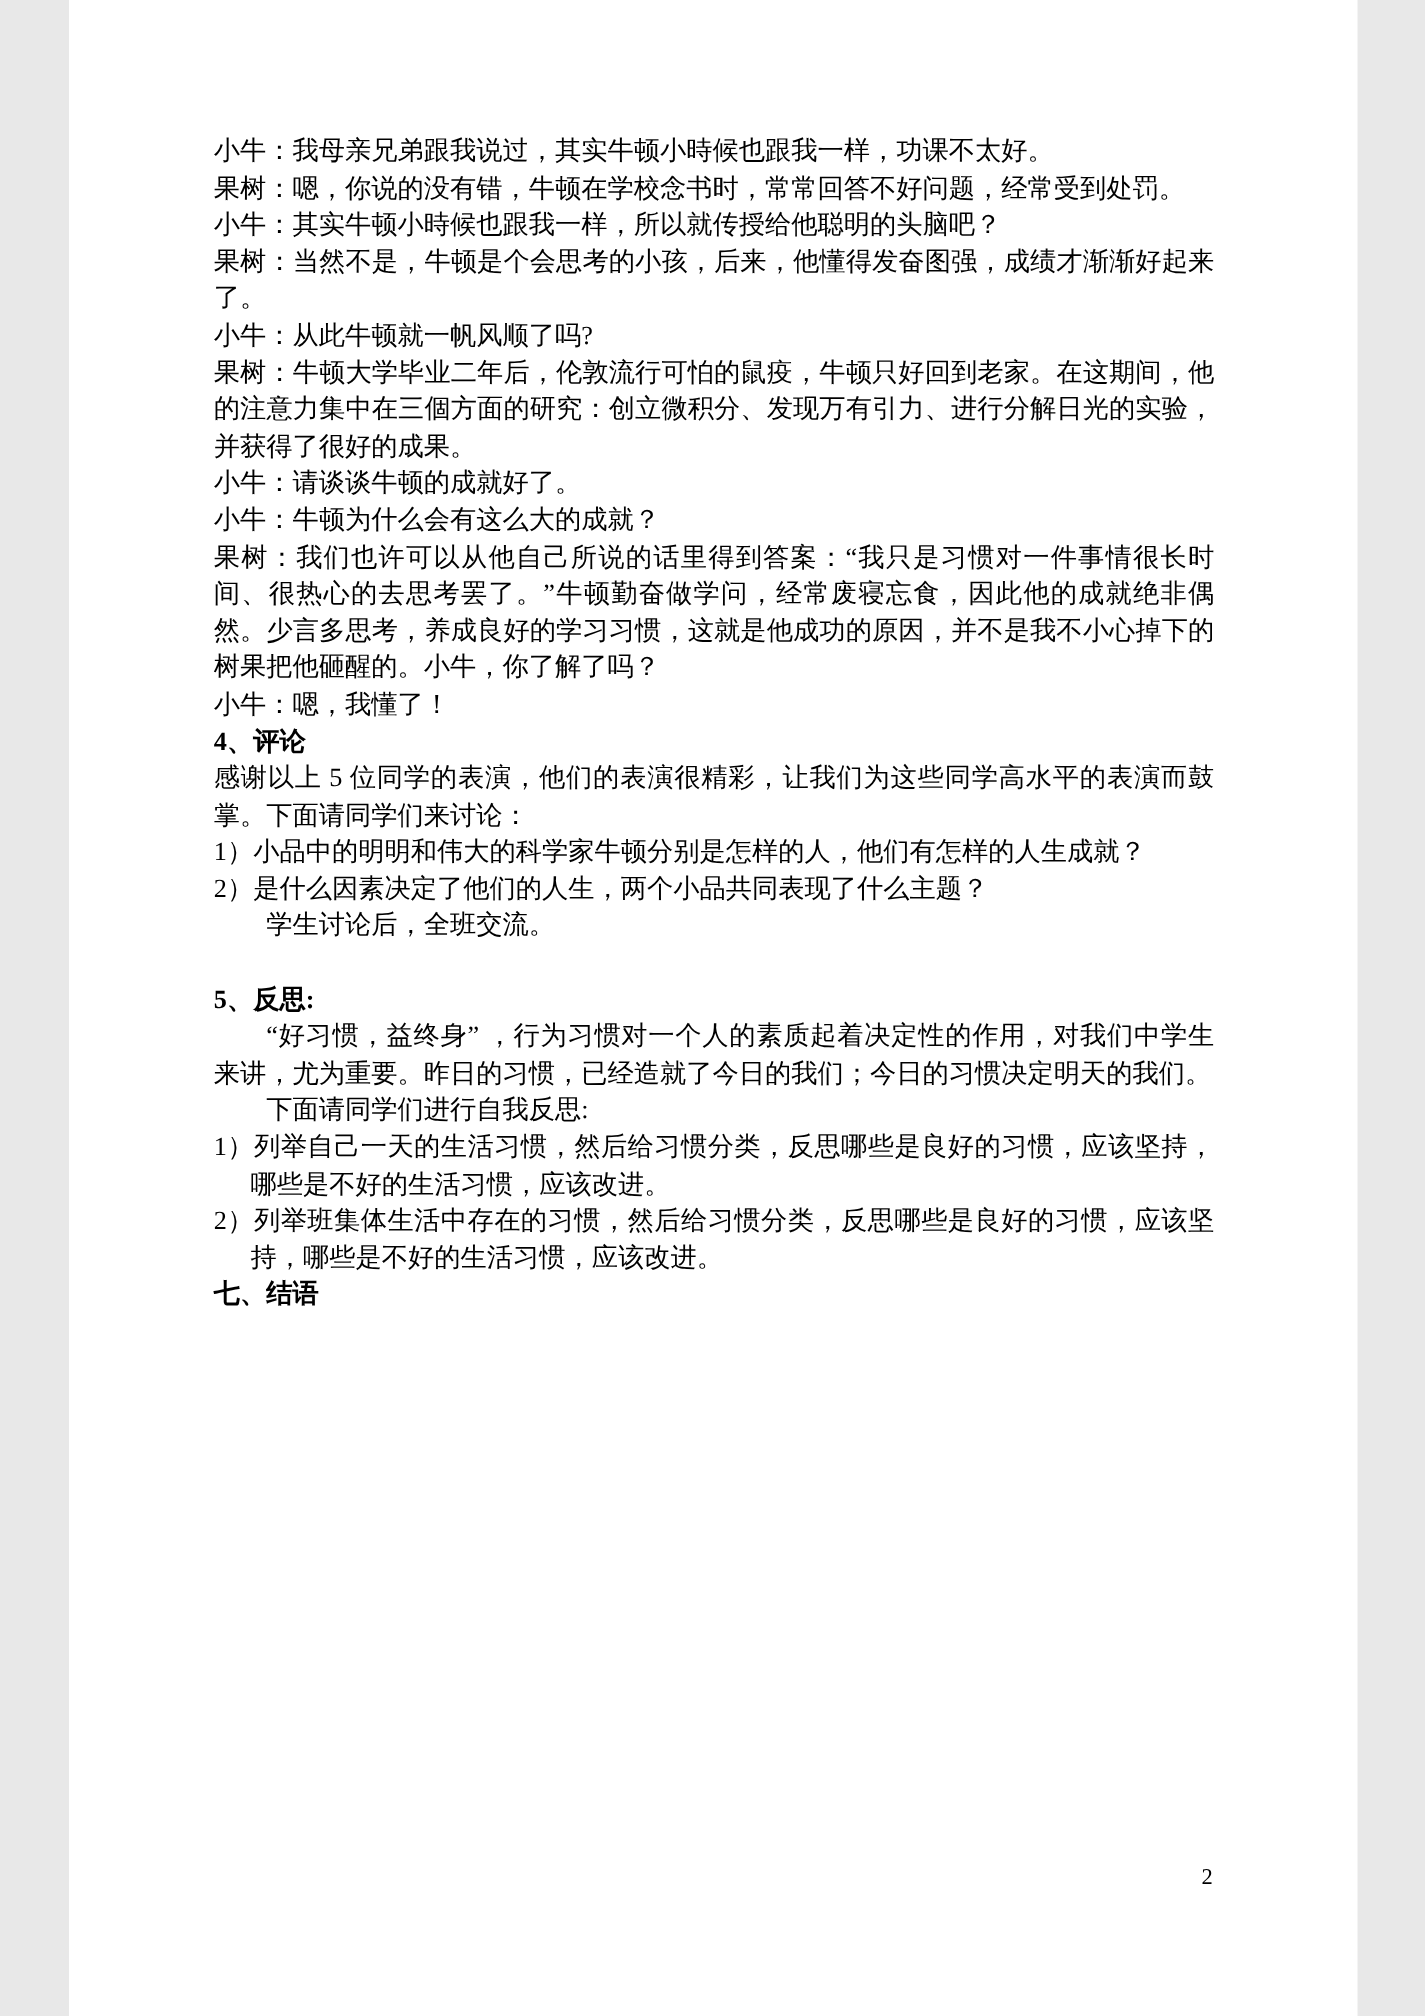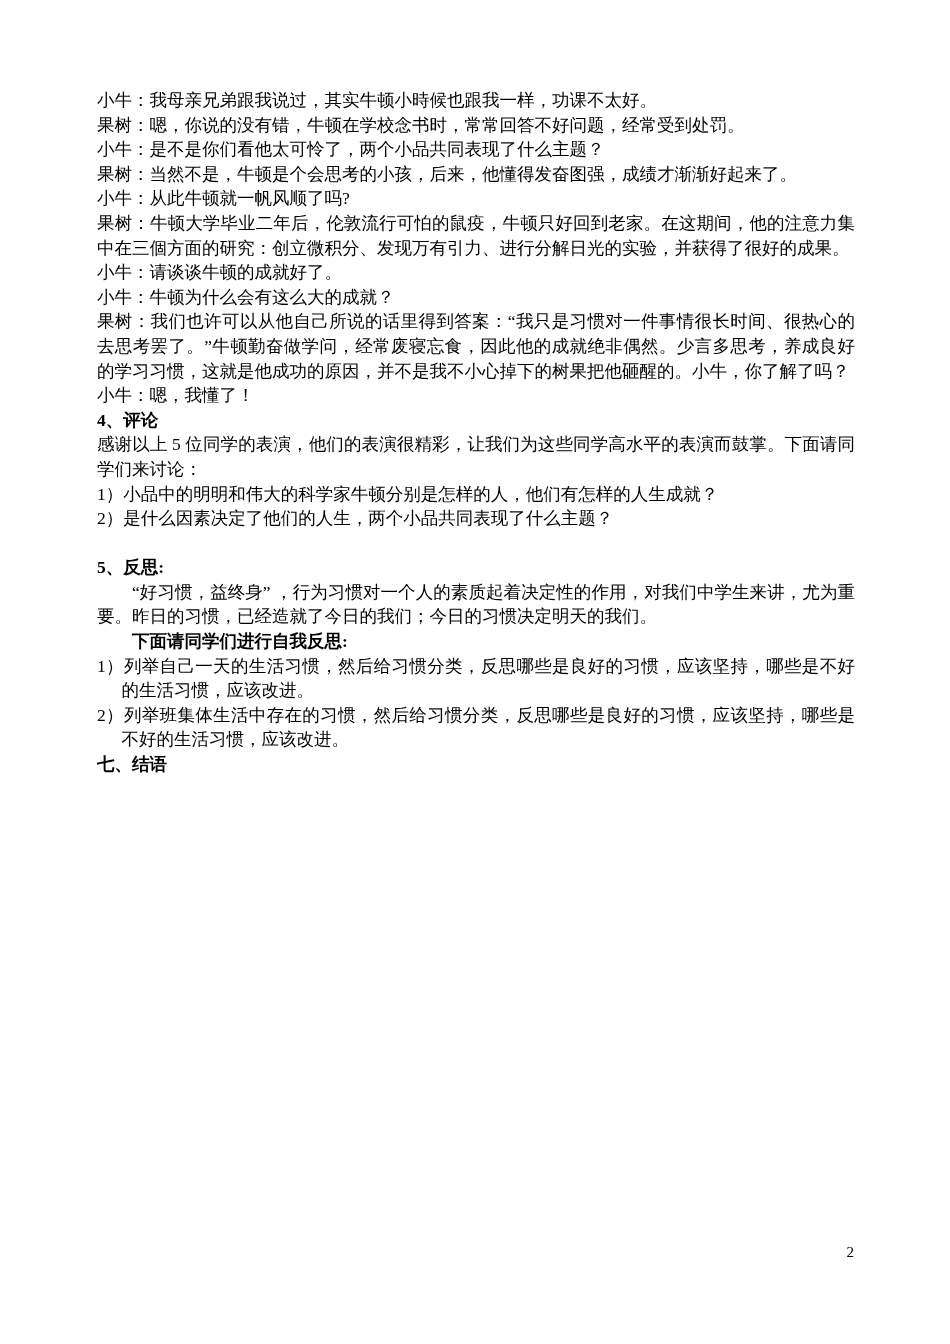--- a/index.html
+++ b/index.html
@@ -1,21 +1,21 @@
 <!DOCTYPE html>
 <html><head>
 <meta charset="utf-8">
 <style>
   html, body {
     margin: 0;
     padding: 0;
     background: #e8e8e8;
   }
   .page {
-    width: 950px;
+    width: 859px;
     height: 1344px;
     margin: 0 auto;
     background: #ffffff;
     position: relative;
     box-sizing: border-box;
     padding: 88px 95px 0 97px;
     font-family: "Liberation Serif", "DejaVu Serif", serif;
     font-size: 17.5px;
     line-height: 24.6px;
     color: #000000;
@@ -31,21 +31,21 @@
   .spaced {
     margin-top: 24.6px !important;
   }
   .first-indent {
     text-indent: 2em;
   }
   .indent-line {
     text-indent: 2em;
   }
   .bold {
-    font-weight: bold;
+    font-weight: normal;
   }
   .hang {
     padding-left: 1.4em;
     text-indent: -1.4em;
   }
   .page-number {
     position: absolute;
     right: 96px;
     bottom: 84px;
     font-size: 15px;
@@ -53,33 +53,34 @@
     text-align: right;
   }
 </style>
 </head>
 <body>
 
 <div class="page">
 
   <p>小牛：我母亲兄弟跟我说过，其实牛顿小時候也跟我一样，功课不太好。</p>
   <p>果树：嗯，你说的没有错，牛顿在学校念书时，常常回答不好问题，经常受到处罚。</p>
-  <p>小牛：是不是你们看他太可怜了，两个小品共同表现了什么主题？</p>
+  <p>小牛：其实牛顿小時候也跟我一样，所以就传授给他聪明的头脑吧？</p>
   <p>果树：当然不是，牛顿是个会思考的小孩，后来，他懂得发奋图强，成绩才渐渐好起来了。</p>
   <p>小牛：从此牛顿就一帆风顺了吗?</p>
   <p>果树：牛顿大学毕业二年后，伦敦流行可怕的鼠疫，牛顿只好回到老家。在这期间，他的注意力集中在三個方面的研究：创立微积分、发现万有引力、进行分解日光的实验，并获得了很好的成果。</p>
   <p>小牛：请谈谈牛顿的成就好了。</p>
   <p>小牛：牛顿为什么会有这么大的成就？</p>
   <p>果树：我们也许可以从他自己所说的话里得到答案：“我只是习惯对一件事情很长时间、很热心的去思考罢了。”牛顿勤奋做学问，经常废寝忘食，因此他的成就绝非偶然。少言多思考，养成良好的学习习惯，这就是他成功的原因，并不是我不小心掉下的树果把他砸醒的。小牛，你了解了吗？</p>
   <p>小牛：嗯，我懂了！</p>
 
   <p class="heading">4、评论</p>
   <p>感谢以上 5 位同学的表演，他们的表演很精彩，让我们为这些同学高水平的表演而鼓掌。下面请同学们来讨论：</p>
   <p>1）小品中的明明和伟大的科学家牛顿分别是怎样的人，他们有怎样的人生成就？</p>
   <p>2）是什么因素决定了他们的人生，两个小品共同表现了什么主题？</p>
+  <p class="indent-line">学生讨论后，全班交流。</p>
 
   <p class="heading spaced">5、反思:</p>
   <p class="first-indent">“好习惯，益终身” ，行为习惯对一个人的素质起着决定性的作用，对我们中学生来讲，尤为重要。昨日的习惯，已经造就了今日的我们；今日的习惯决定明天的我们。</p>
   <p class="indent-line bold">下面请同学们进行自我反思:</p>
   <p class="hang">1）列举自己一天的生活习惯，然后给习惯分类，反思哪些是良好的习惯，应该坚持，哪些是不好的生活习惯，应该改进。</p>
   <p class="hang">2）列举班集体生活中存在的习惯，然后给习惯分类，反思哪些是良好的习惯，应该坚持，哪些是不好的生活习惯，应该改进。</p>
 
   <p class="heading">七、结语</p>
 
   <div class="page-number">2</div>

